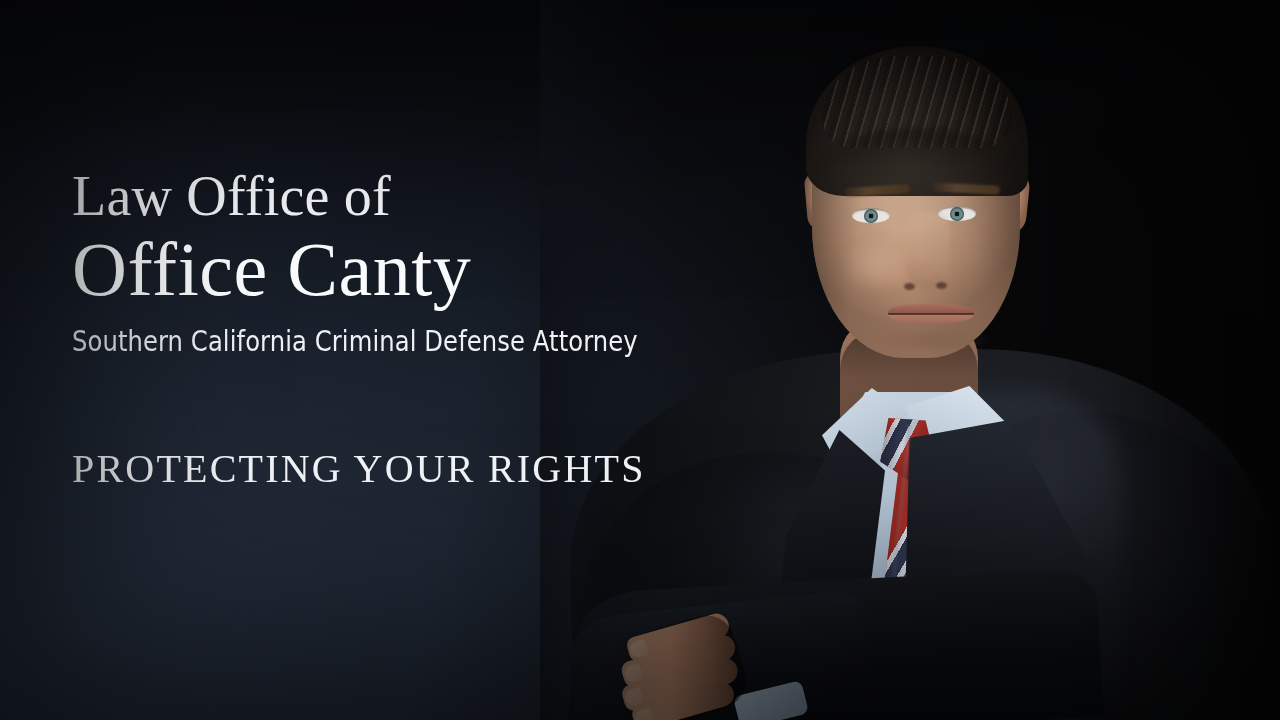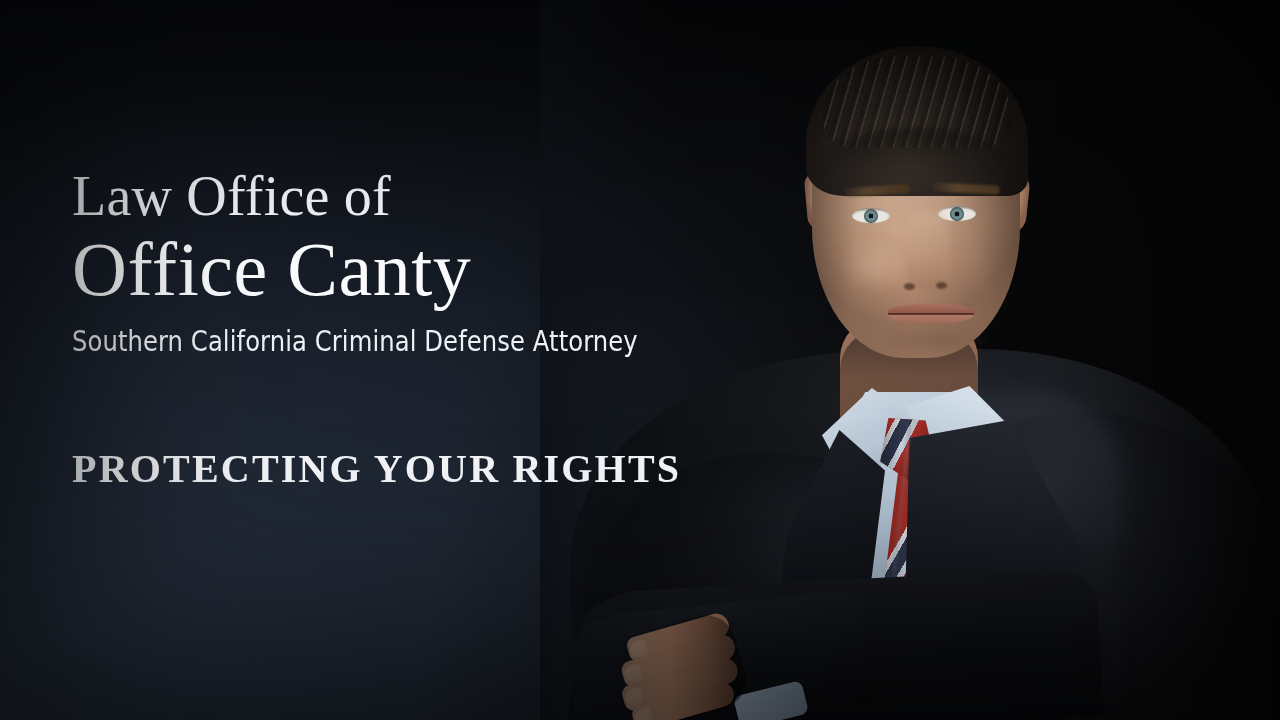--- a/index.html
+++ b/index.html
@@ -78,21 +78,21 @@
     letter-spacing:0.1px;
     margin-top:14px;
     white-space:nowrap;
     transform:scaleX(0.93);
     transform-origin:left center;
   }
   .slogan{
     font-family:"Liberation Serif", serif;
     font-size:40px;
     line-height:1.1;
-    font-weight:700;
+    font-weight:400;
     color:#f2f4f7;
     letter-spacing:2.2px;
     margin-top:88px;
     white-space:nowrap;
   }
 
   
   .portrait{
     position:absolute;
     left:540px; top:0;

